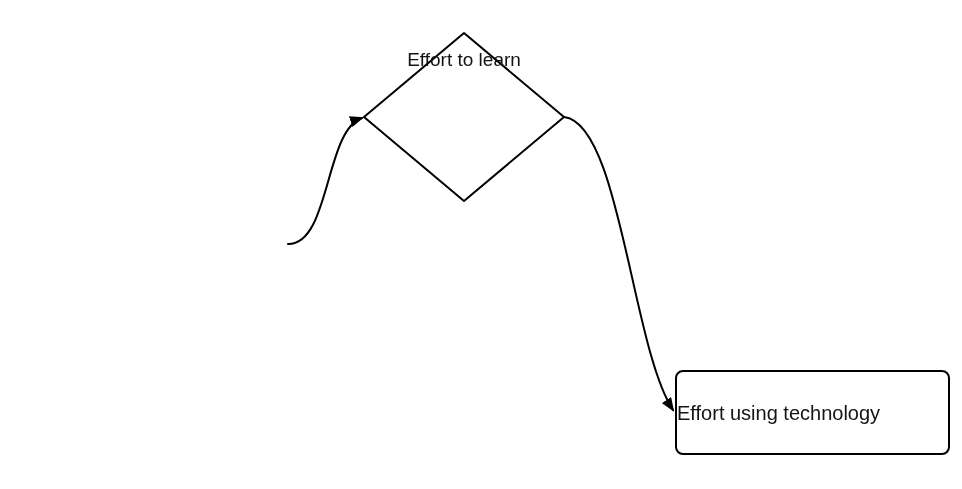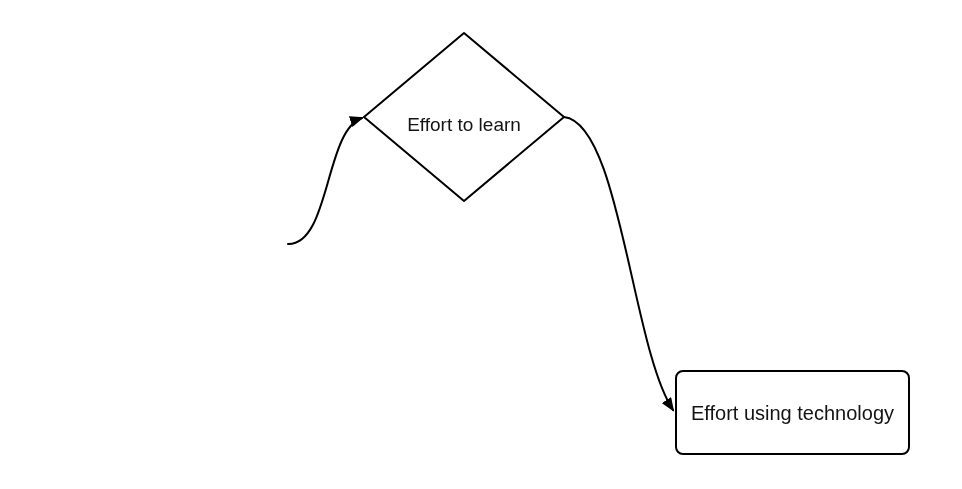--- a/index.html
+++ b/index.html
@@ -19,42 +19,41 @@
     position: absolute;
     left: 0;
     top: 0;
     width: 962px;
     height: 489px;
   }
   .node {
     position: absolute;
     display: flex;
     align-items: center;
-    justify-content: center;
     text-align: center;
     color: #141414;
   }
   .rect-node {
     background: #ffffff;
     border: 2px solid #000000;
     border-radius: 8px;
     box-sizing: border-box;
     font-size: 20px;
     line-height: 24px;
   }
   .rect-a {
     left: 33px;
     top: 201px;
     width: 255px;
     height: 87px;
   }
   .rect-b {
     left: 675px;
     top: 370px;
-    width: 235px;
+    width: 275px;
     height: 85px;
   }
   .diamond-label {
     left: 364px;
     top: 33px;
     width: 200px;
     height: 168px;
     box-sizing: border-box;
     padding-top: 16px;
     flex-direction: column;

